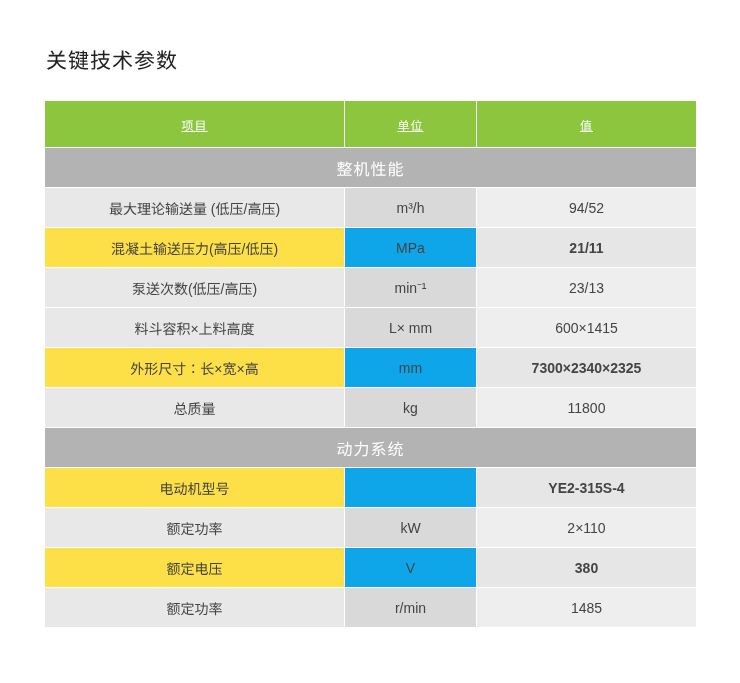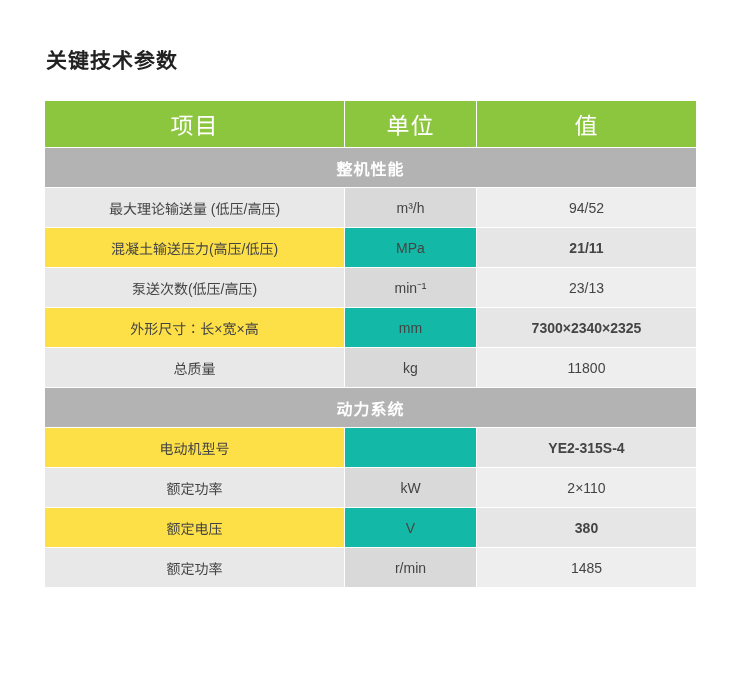--- a/index.html
+++ b/index.html
@@ -16,49 +16,50 @@
   }
   .page {
     width: 740px;
     height: 683px;
     box-sizing: border-box;
     padding: 44px 44px 0 44px;
     position: relative;
   }
   .page-title {
     font-size: 21px;
-    font-weight: bold;
+    font-weight: normal;
     color: #222222;
     letter-spacing: 1px;
     margin: 0 0 26px 2px;
   }
   table.spec {
     border-collapse: collapse;
     width: 652px;
     table-layout: fixed;
   }
   table.spec td, table.spec th {
     border: 1px solid #ffffff;
     text-align: center;
     vertical-align: middle;
     font-weight: normal;
   }
   thead th {
     background: #8cc63f;
     color: #ffffff;
-    font-size: 23px;
+    font-size: 12px;
     font-weight: bold;
     height: 44px;
     letter-spacing: 1px;
+    text-decoration: underline;
   }
   tr.section td {
     background: #b3b3b3;
     color: #ffffff;
     font-size: 16px;
-    font-weight: bold;
+    font-weight: normal;
     height: 37px;
     letter-spacing: 1px;
   }
   tr.row td {
     height: 37px;
     font-size: 14px;
     color: #444444;
   }
   tr.row td.c-name {
     background: #e8e8e8;
@@ -68,21 +69,21 @@
     margin-left: 16px;
   }
   tr.row td.c-val {
     background: #eeeeee;
     text-align: center;
   }
   tr.row.alt td.c-name {
     background: #fde047;
   }
   tr.row.alt td.c-unit {
-    background: #14b8a6;
+    background: #0ea5e9;
   }
   tr.row.alt td.c-val {
     background: #e6e6e6;
     font-weight: bold;
   }
   col.col-name { width: 300px; }
   col.col-unit { width: 132px; }
   col.col-val  { width: 220px; }
 </style>
 </head>
@@ -119,20 +120,25 @@
       <tr class="row alt">
         <td class="c-name">混凝土输送压力(高压/低压)</td>
         <td class="c-unit">MPa</td>
         <td class="c-val">21/11</td>
       </tr>
       <tr class="row">
         <td class="c-name">泵送次数(低压/高压)</td>
         <td class="c-unit">min⁻¹</td>
         <td class="c-val">23/13</td>
       </tr>
+      <tr class="row">
+        <td class="c-name">料斗容积×上料高度</td>
+        <td class="c-unit">L× mm</td>
+        <td class="c-val">600×1415</td>
+      </tr>
       <tr class="row alt">
         <td class="c-name">外形尺寸∶长×宽×高</td>
         <td class="c-unit">mm</td>
         <td class="c-val">7300×2340×2325</td>
       </tr>
       <tr class="row">
         <td class="c-name">总质量</td>
         <td class="c-unit">kg</td>
         <td class="c-val">11800</td>
       </tr>

